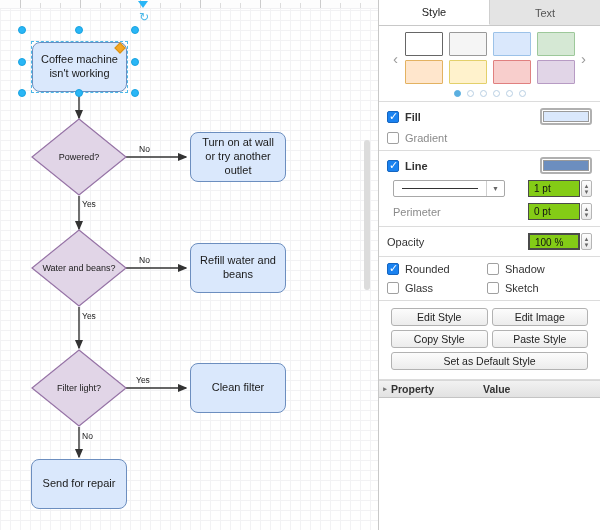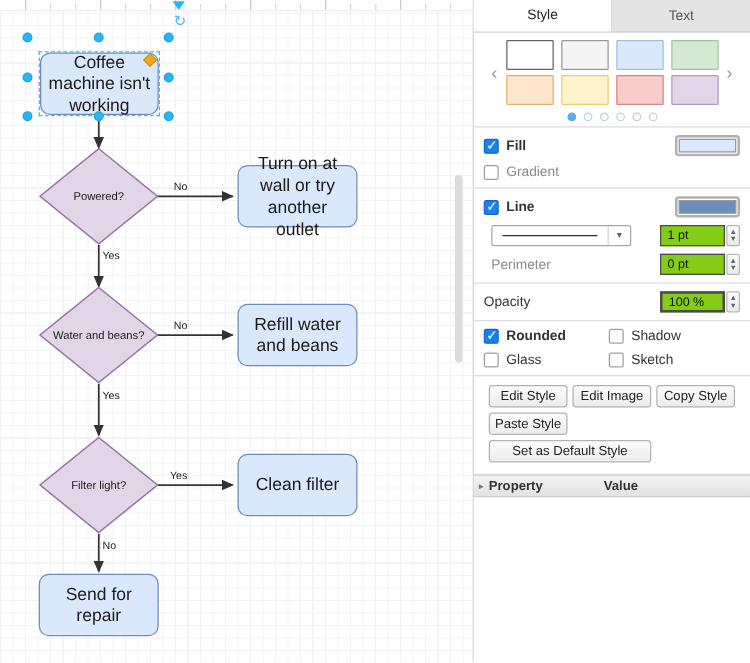--- a/index.html
+++ b/index.html
@@ -46,21 +46,21 @@
     position: absolute; right: 8px; top: 140px;
     width: 6px; height: 150px;
     background: #dcdcdc; border-radius: 3px; z-index: 25;
   }
 
   
   .node {
     position: absolute;
     display: flex; align-items: center; justify-content: center;
     text-align: center;
-    font-size: 14px; color: #1a1a1a; line-height: 1.25;
+    font-size: 11px; color: #1a1a1a; line-height: 1.25;
   }
   .proc {
     background: #dae8fc;
     border: 1px solid #6c8ebf;
     border-radius: 8px;
     padding: 2px 5px;
   }
   .decision-wrap { position: absolute; }
   .decision-wrap svg { position: absolute; top: 0; left: 0; }
   .decision-label {
@@ -166,21 +166,21 @@
     width: 18px; height: 100%; display: flex; align-items: center; justify-content: center;
     border-left: 1px solid #cfcfcf; font-size: 7px; color: #666;
   }
 
   .btn {
     height: 18px; border: 1px solid #b2b2b2; border-radius: 3px;
     background: linear-gradient(#fcfcfc, #ececec);
     font-size: 10.5px; color: #222;
     display: flex; align-items: center; justify-content: center;
   }
-  #btngrid { display: grid; grid-template-columns: 1fr 1fr 1fr; grid-gap: 4px; }
+  #btngrid { display: grid; grid-template-columns: 1fr 1fr; grid-gap: 4px; }
   #btn-default { grid-column: 1 / span 2; }
 
   #propheader {
     display: flex; align-items: center; height: 18px;
     background: linear-gradient(#f2f2f2, #e2e2e2);
     border-bottom: 1px solid #c4c4c4; border-top: 1px solid #d8d8d8;
     font-size: 10.5px; font-weight: bold; color: #333;
   }
   #propheader .tri { width: 12px; text-align: center; font-size: 7px; color: #777; }
   #propheader .c1 { width: 92px; }
@@ -390,21 +390,21 @@
           <div class="stepper">
               <span>▲</span>
               <span>▼</span>
             </div>
         </div>
       </div>
     </div>
 
     <div class="sect">
       <div class="row" style="margin-bottom:7px;">
-        <div style="display:flex; align-items:flex-end; width:100px;font-weight:bold;">
+        <div style="display:flex; align-items:flex-end; width:100px;">
           <div class="cb on"></div>
           <span class="lbl">Rounded</span>
         </div>
         <div style="display:flex; align-items:center;">
           <div class="cb"></div>
           <span class="lbl">Shadow</span>
         </div>
       </div>
       <div class="row">
         <div style="display:flex; align-items:center; width:100px;">

